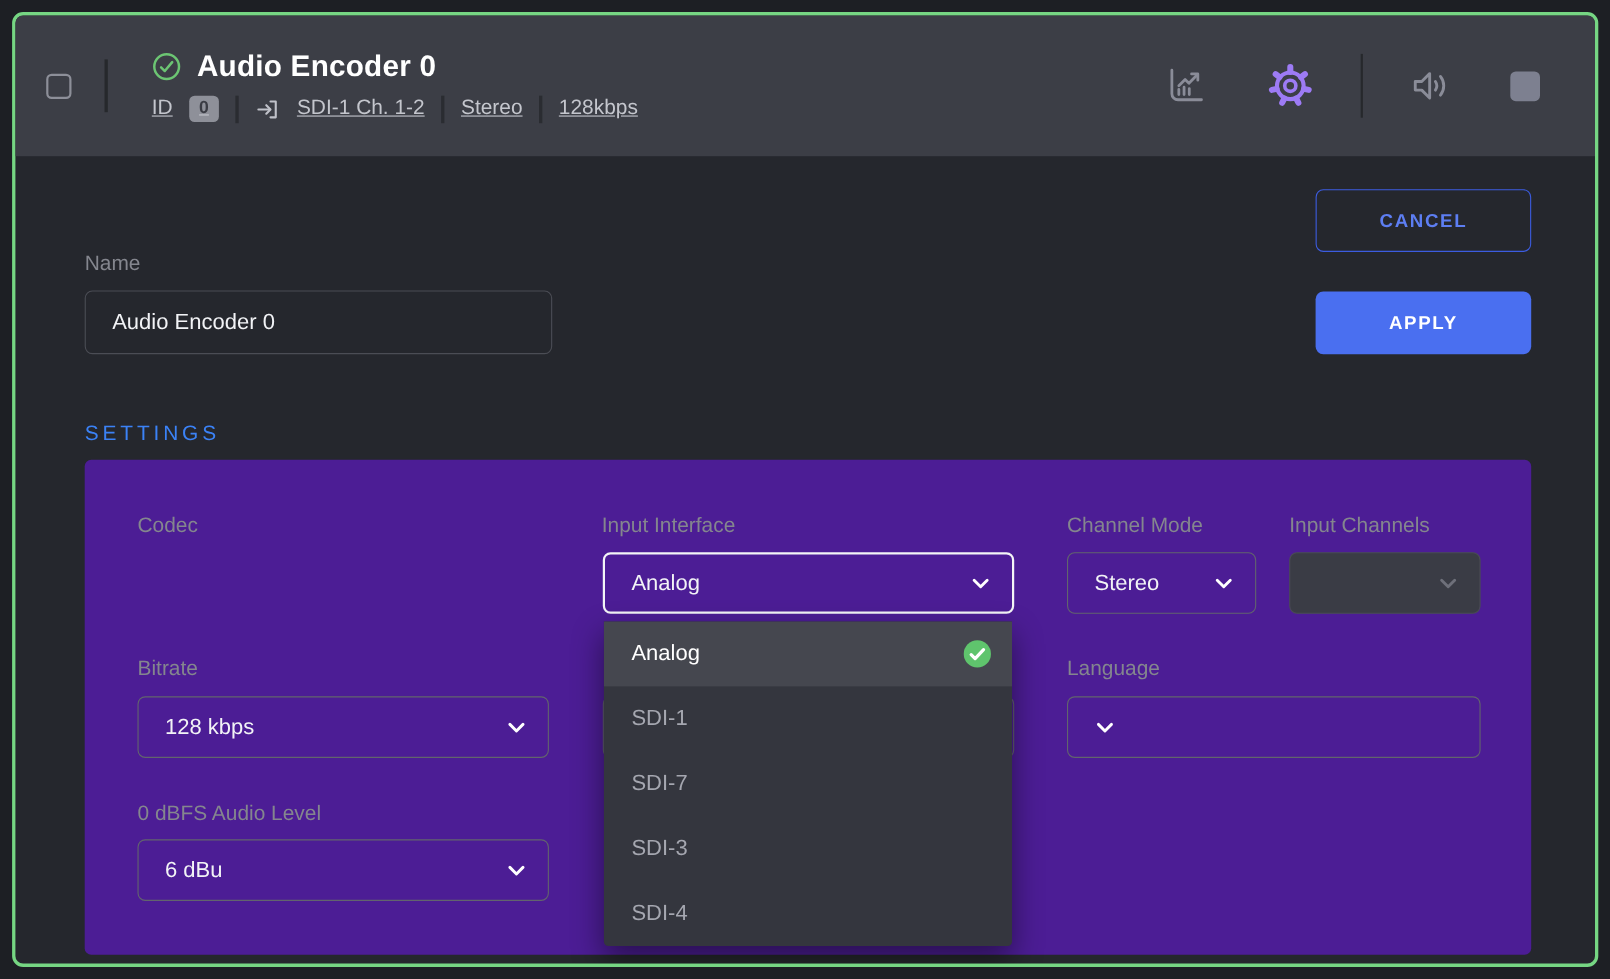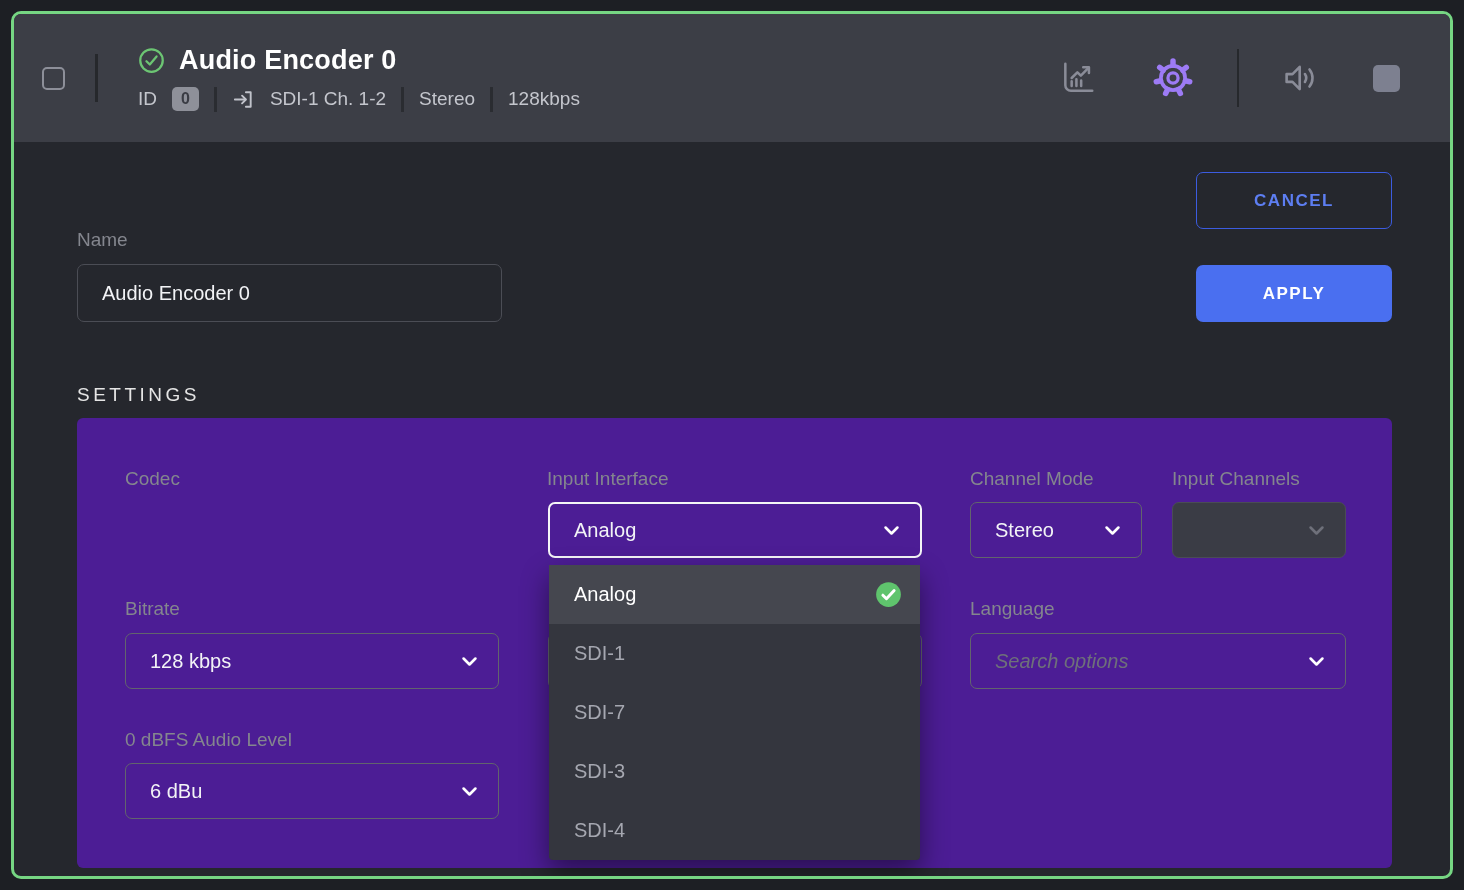--- a/index.html
+++ b/index.html
@@ -47,20 +47,21 @@
     font-size: 27px;
     font-weight: bold;
     letter-spacing: 0.2px;
   }
   .meta-row {
     display: flex; align-items: center;
     margin-top: 11px;
     gap: 15px;
     color: #c4c6cd;
     font-size: 19px;
+    text-decoration: underline;
   }
   .id-badge {
     background: #8e9099;
     color: #3a3c44;
     font-size: 16px;
     font-weight: bold;
     border-radius: 5px;
     padding: 3px 9px;
   }
   .meta-sep { width: 3px; height: 25px; background: #2a2c31; }
@@ -106,21 +107,21 @@
     border: 1.5px solid #3c5ce0;
     color: #5d7ef2;
   }
   .btn-apply {
     background: #4a6ff0;
     border: none;
     color: #ffffff;
   }
   .settings-title {
     margin-top: 62px;
-    color: #e5e5e5;
+    color: #3b82f6;
     font-size: 19px;
     letter-spacing: 3.5px;
   }
   
   .panel {
     position: relative;
     margin-top: 12px;
     height: 450px;
     background: #4c1d95;
     border-radius: 6px;
@@ -307,21 +308,20 @@
           <svg width="19" height="19" viewBox="0 0 16 16">
               <path d="M3 5.5l5 5 5-5" fill="none" stroke="currentColor" stroke-width="2.2" stroke-linecap="round" stroke-linejoin="round"></path>
             </svg>
         </span>
       </div>
 
       <div class="fld" style="left:471px; top:215px; width:374px"></div>
 
       <span class="plabel" style="left:893px; top:180px">Language</span>
       <div class="fld" style="left:893px; top:215px; width:376px">
-        <input class="combo-input" type="text" placeholder="Search options" style="">
         <span class="chev">
           <svg width="19" height="19" viewBox="0 0 16 16">
               <path d="M3 5.5l5 5 5-5" fill="none" stroke="currentColor" stroke-width="2.2" stroke-linecap="round" stroke-linejoin="round"></path>
             </svg>
         </span>
       </div>
 
       <span class="plabel" style="left:48px; top:311px">0 dBFS Audio Level</span>
       <div class="fld" style="left:48px; top:345px; width:374px">
         <span>6 dBu</span>

